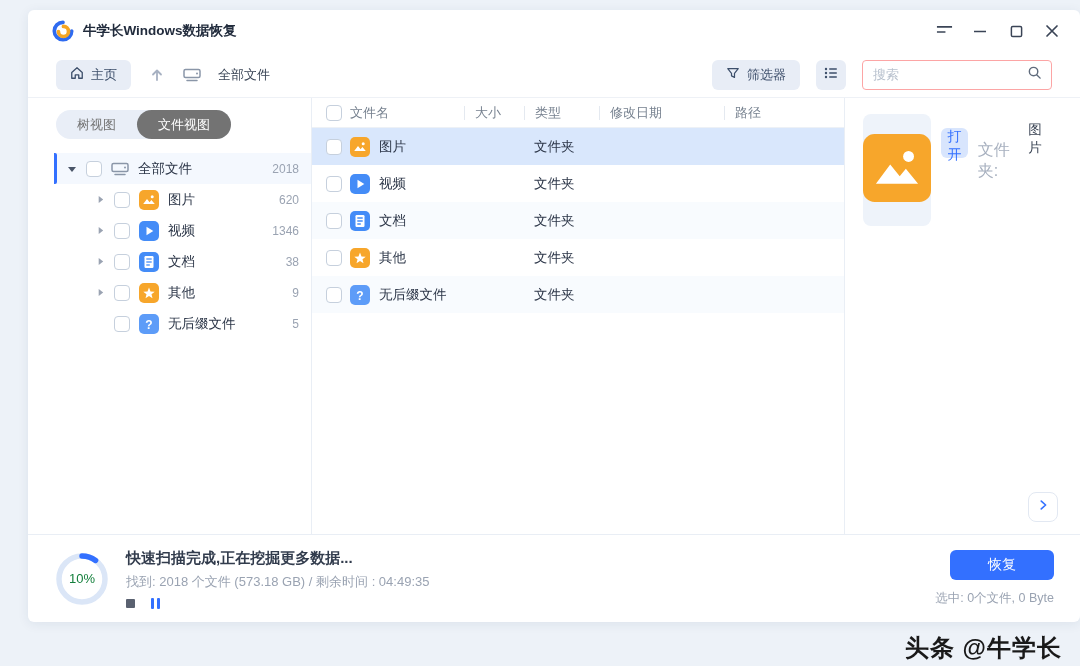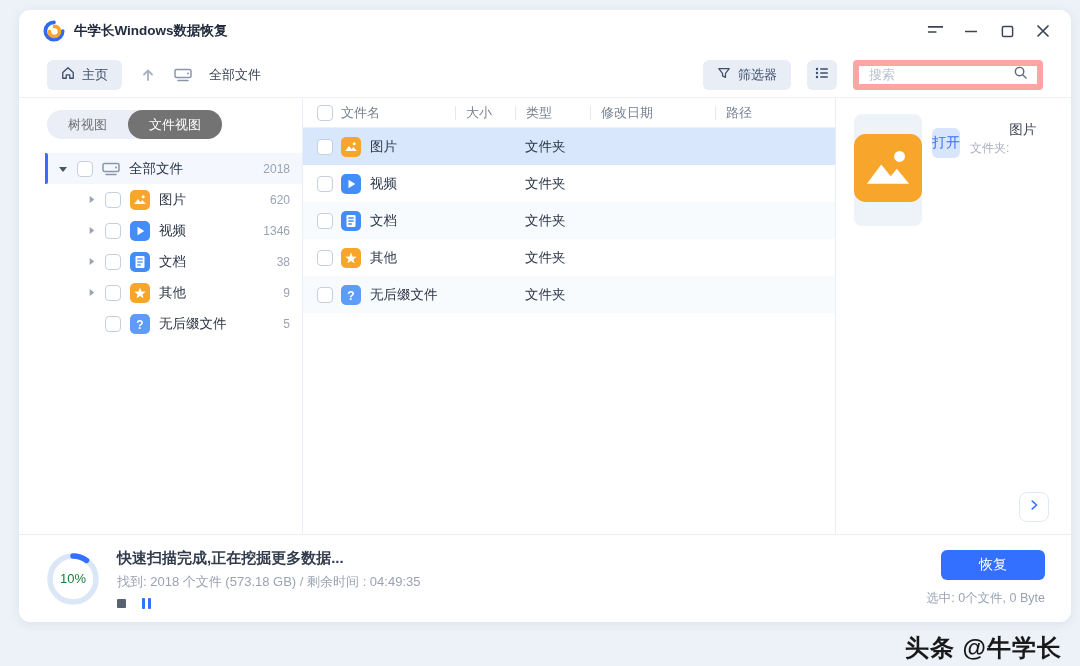--- a/index.html
+++ b/index.html
@@ -4,22 +4,22 @@
 <style>
   * { margin:0; padding:0; box-sizing:border-box; }
   html,body { width:1080px; height:666px; }
   body {
     background:#edf2f8;
     font-family:"Liberation Sans","DejaVu Sans",sans-serif;
     position:relative; overflow:hidden;
     color:#2c3648;
   }
   .window {
-    position:absolute; left:19px; top:10px; width:1052px; height:612px;
-    background:#fff; border-radius:11px;
+    position:absolute; left:28px; top:10px; width:1052px; height:612px;
+    background:#fff; border-radius:6px;
     box-shadow:0 2px 12px rgba(30,50,90,.08);
     display:flex; flex-direction:column; overflow:hidden;
   }
   
   .titlebar { height:42px; flex:none; display:flex; align-items:center; padding:0 18px 0 24px; gap:9px; }
   .logo { width:22px; height:22px; display:inline-flex; }
   .title { font-size:13.5px; font-weight:700; color:#222c3d; }
   .win-controls { margin-left:auto; display:flex; align-items:center; gap:16px; }
   .win-controls span { width:20px; height:20px; display:inline-flex; align-items:center; justify-content:center; cursor:pointer; }
   
@@ -27,21 +27,21 @@
   .tb-btn {
     height:30px; display:inline-flex; align-items:center; gap:7px; padding:0 14px;
     background:#e8edf6; border:none; border-radius:6px; font-size:13px; color:#3d4f6b;
     font-family:inherit; cursor:pointer;
   }
   .up-arrow { display:inline-flex; margin:0 2px; cursor:pointer; }
   .crumb { display:inline-flex; align-items:center; gap:8px; font-size:13px; color:#3a4556; cursor:pointer; }
   .tb-spacer { flex:1; }
   .icon-btn { width:30px; height:30px; padding:0; justify-content:center; }
   .search-box {
-    width:190px; height:30px; background:#fff; border:6px solid #fca5a5; border-radius:4px;
+    width:190px; height:30px; background:#fff; border:1px solid #fca5a5; border-radius:4px;
     display:flex; align-items:center; padding:0 9px 0 10px; gap:6px;
   }
   .search-box input {
     flex:1; border:none; outline:none; font-size:13px; font-family:inherit; color:#3a4556; background:transparent; min-width:0;
   }
   .search-box input::placeholder { color:#b7c0cd; }
   
   .main { flex:1; min-height:0; display:flex; }
   .sidebar { width:284px; flex:none; border-right:1px solid #e9eef5; padding-top:12px; }
   .tabs { margin-left:28px; display:inline-flex; background:#e9eef7; border-radius:15px; height:29px; }
@@ -73,21 +73,21 @@
   .name-cell { display:flex; align-items:center; min-width:0; }
   .name-cell .ficon { margin-right:9px; }
   .name-cell .txt { white-space:nowrap; overflow:hidden; }
   
   .preview-pane { width:236px; flex:none; border-left:1px solid #e9eef5; padding:16px 26px 12px 18px; position:relative; display:flex; flex-direction:row; }
   .preview-card { height:112px; background:#eef3fa; border-radius:8px; display:flex; align-items:center; justify-content:center; }
   .open-btn {
     margin:14px 10px 0; height:30px; border:none; border-radius:6px;
     background:#d8e5fd; color:#3370ff; font-size:14px; font-family:inherit; cursor:pointer;
   }
-  .meta-lbl { margin-top:26px; font-size:12px; color:#a7b0bf; }
+  .meta-lbl { margin-top:26px; font-size:16px; color:#a7b0bf; }
   .meta-val { margin-top:7px; font-size:13.5px; color:#3a4454; }
   .next-btn {
     position:absolute; right:22px; bottom:12px; width:30px; height:30px;
     background:#fff; border:1px solid #e2e8f2; border-radius:8px;
     display:flex; align-items:center; justify-content:center; cursor:pointer;
   }
   
   .statusbar { height:88px; flex:none; border-top:1px solid #e9eef5; display:flex; align-items:center; padding:0 26px; }
   .ring-wrap { width:56px; height:56px; position:relative; flex:none; margin-right:16px; }
   .ring-wrap .pct { position:absolute; inset:0; display:flex; align-items:center; justify-content:center; font-size:13px; font-weight:400; color:#15803d; }

